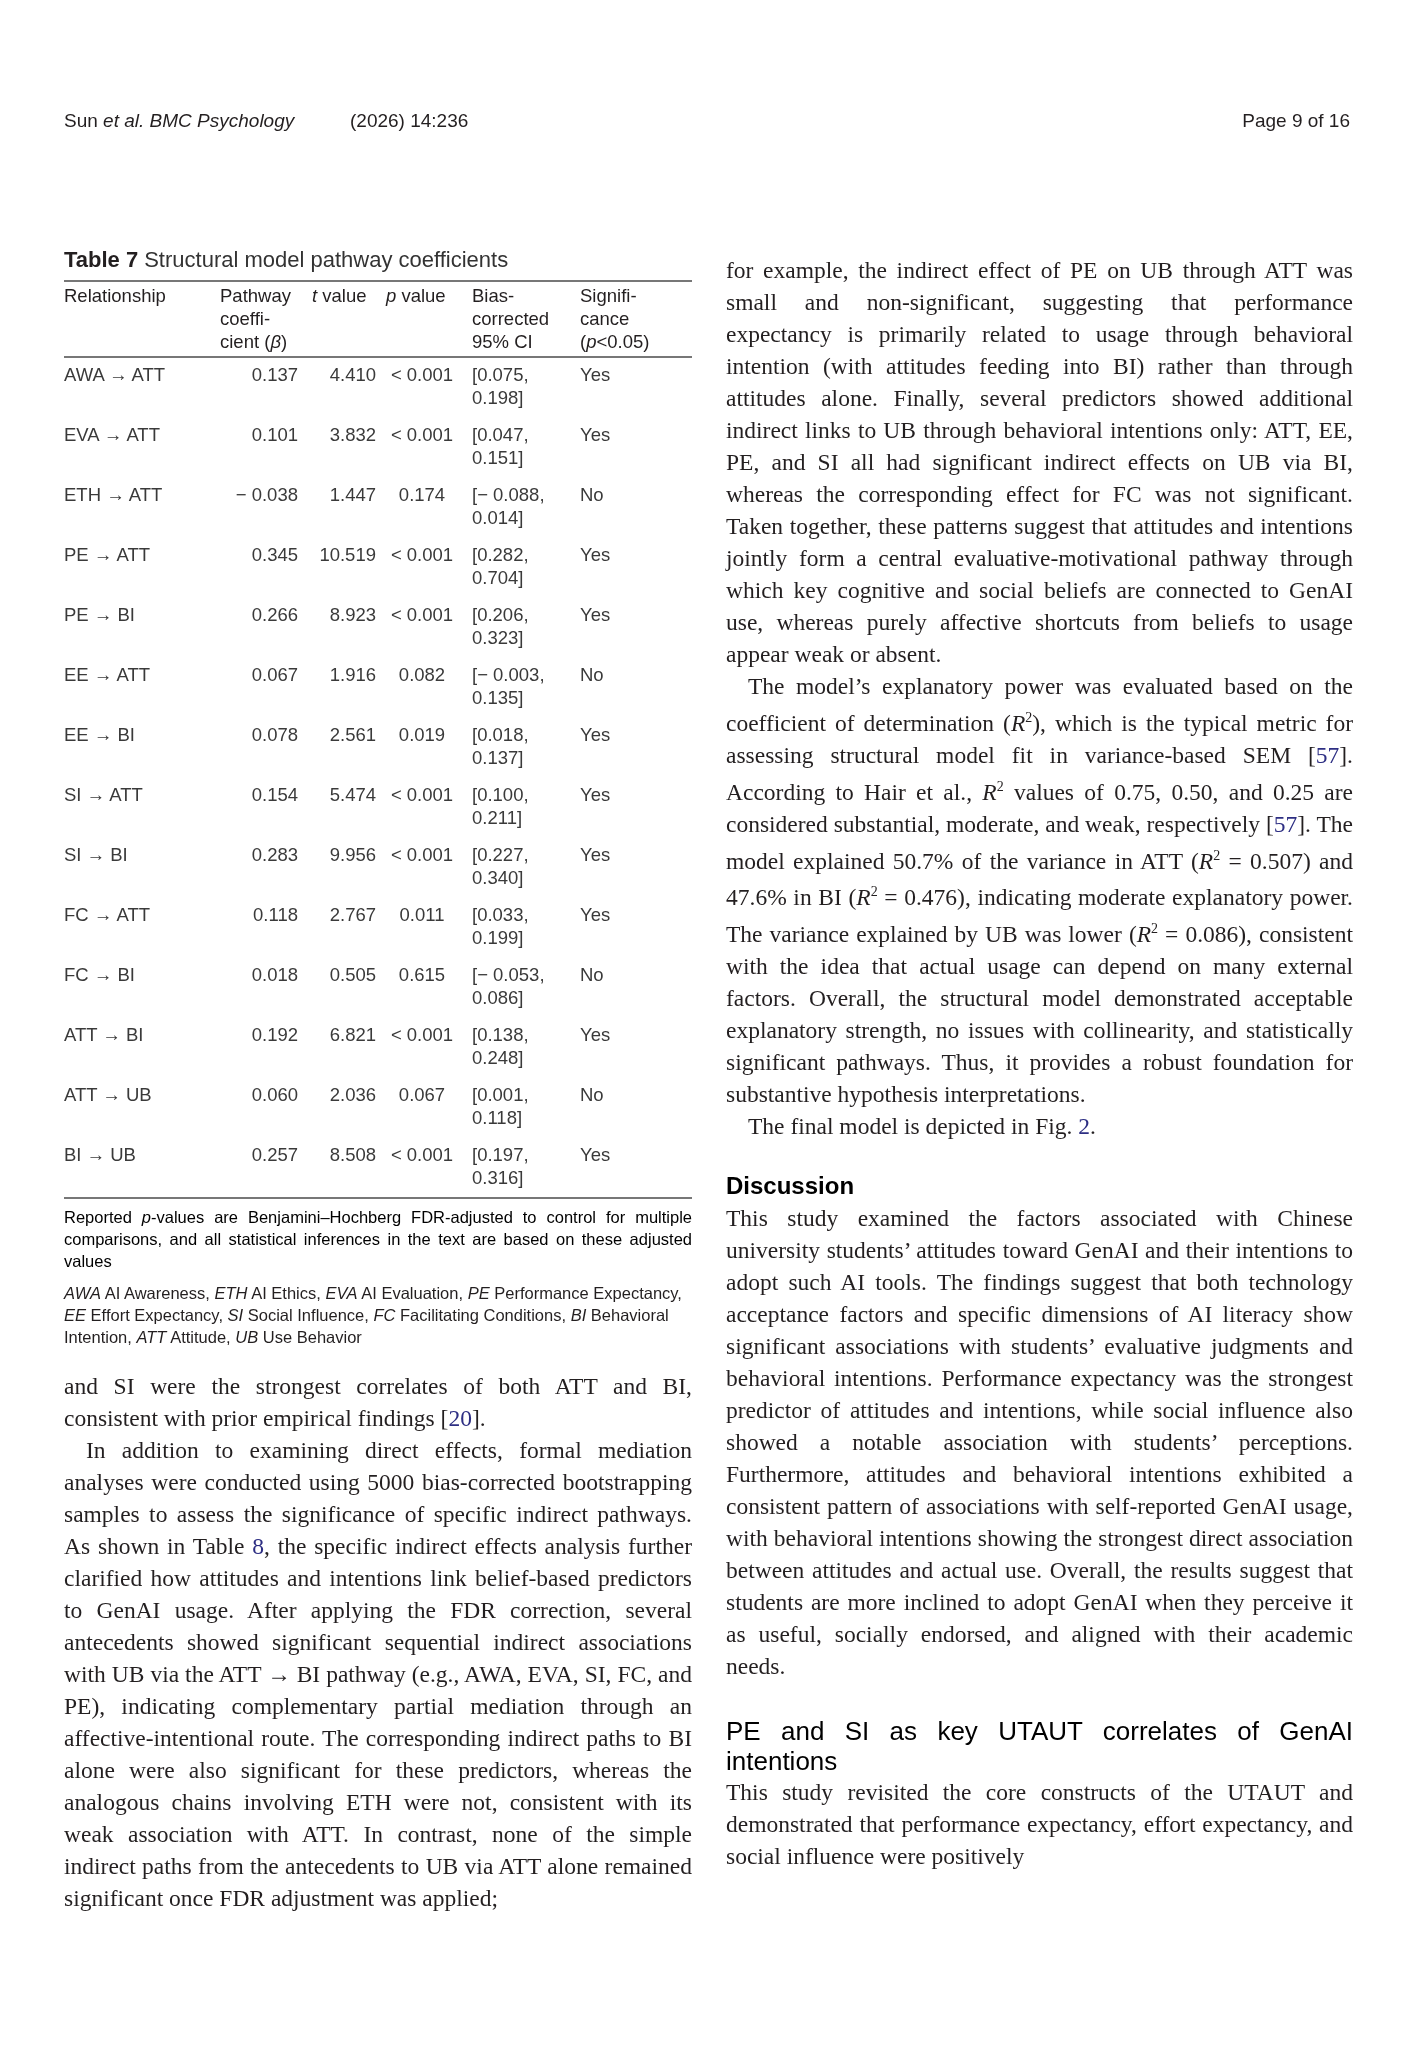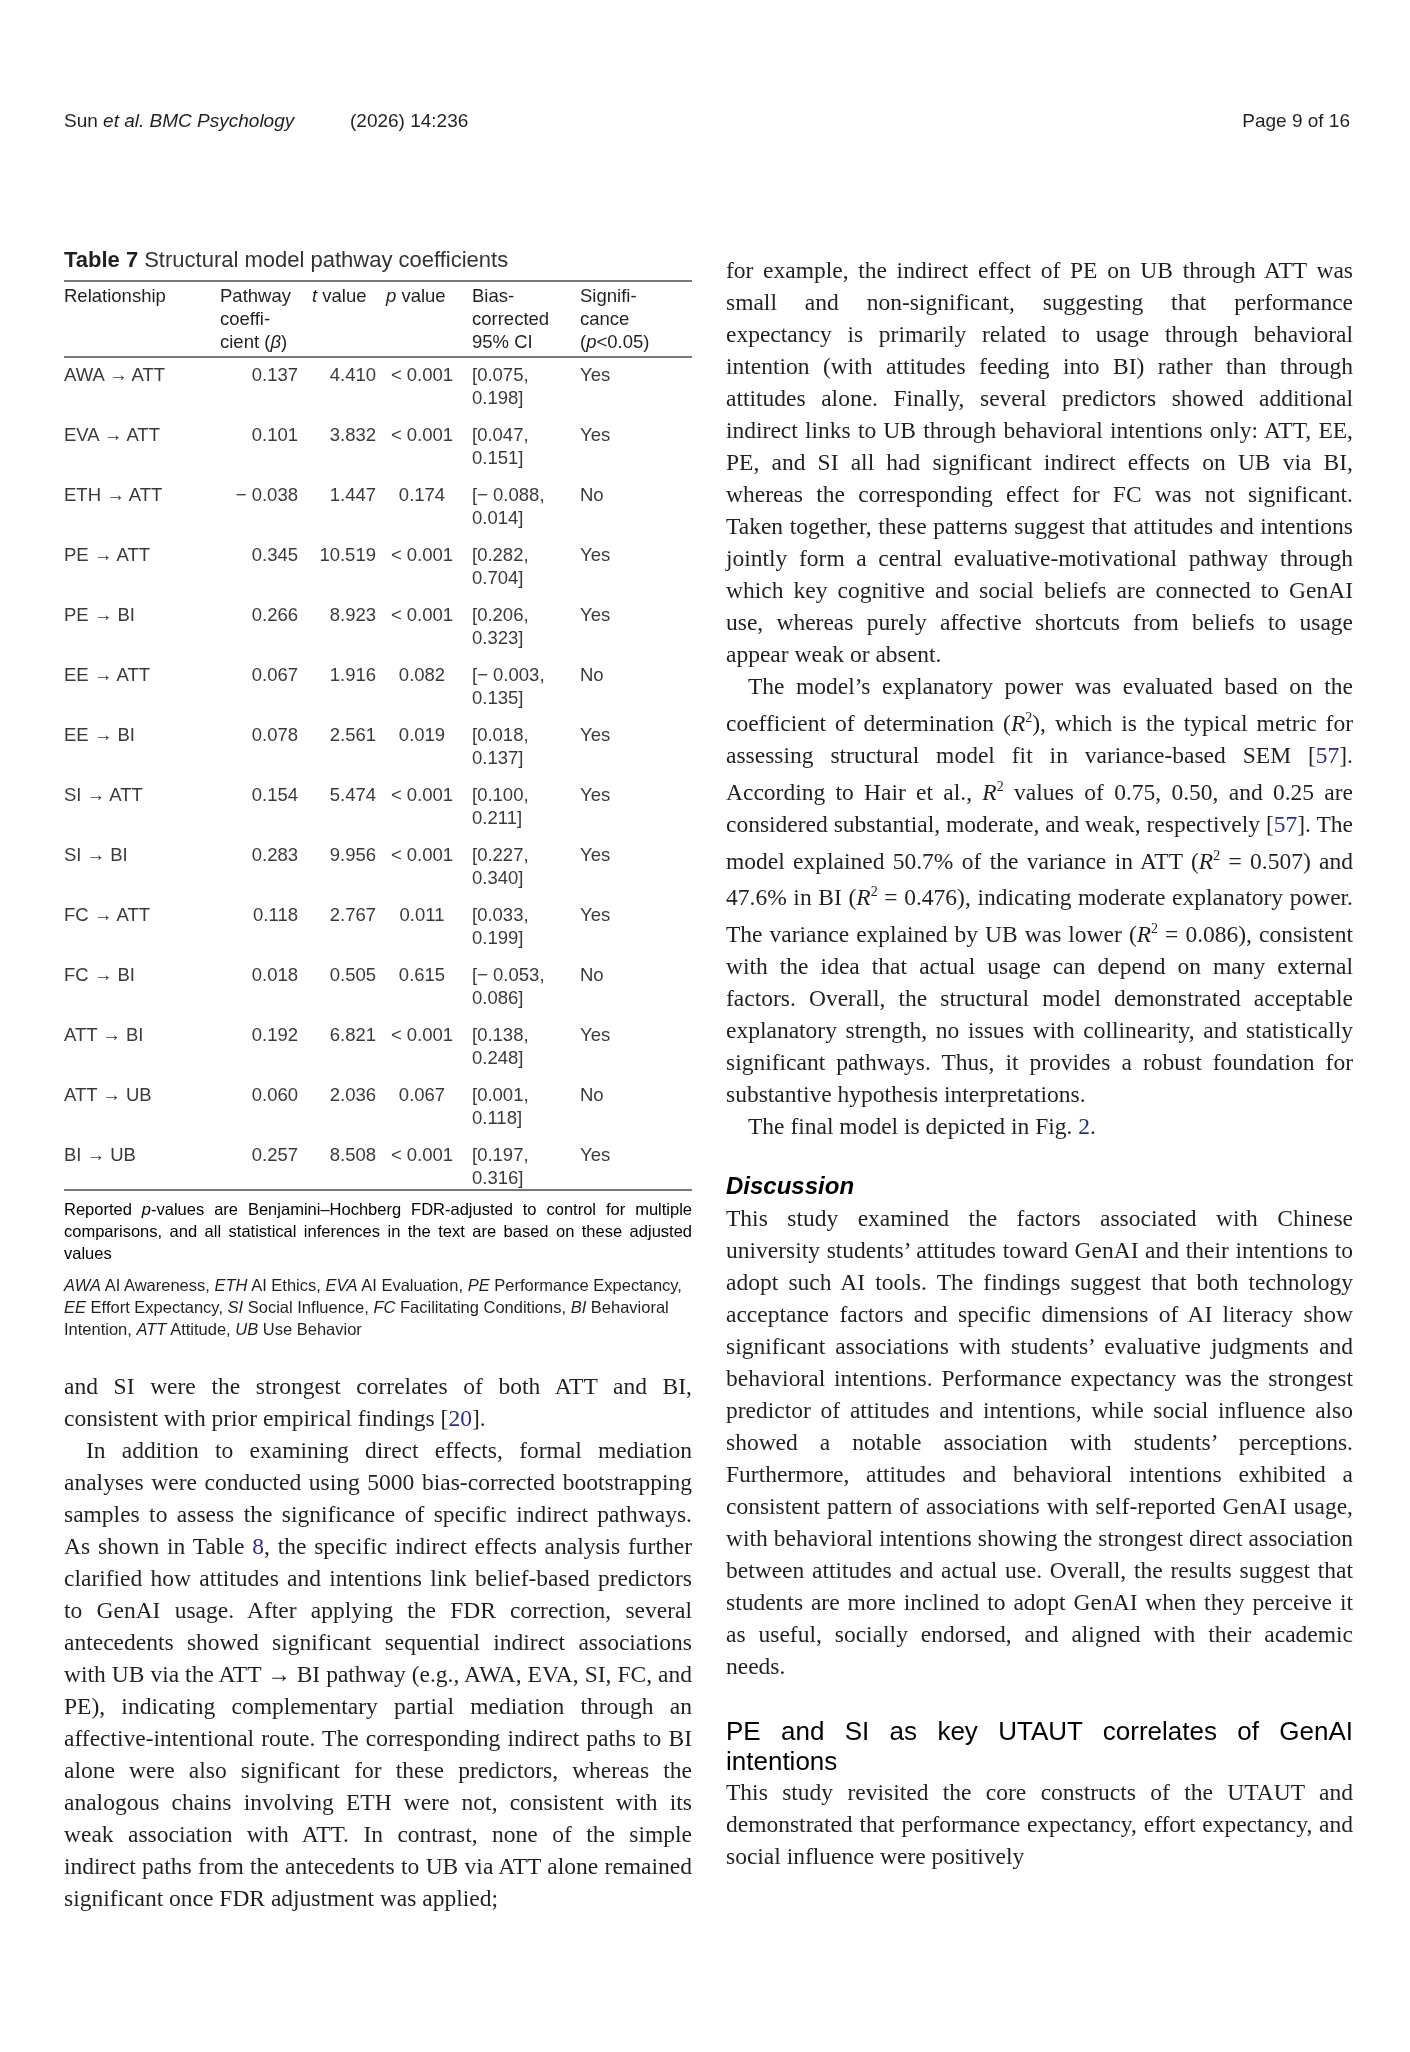--- a/index.html
+++ b/index.html
@@ -19,21 +19,21 @@
 
   .tbl-title { font-size: 22px; line-height: 28px; color: #231f20; padding-bottom: 6px;
     border-bottom: 2px solid #777; }
   .tbl-title b { font-weight: bold; }
   .tbl-title span.t { font-weight: normal; margin-left: 6px; color: #333; }
 
   table.t7 { width: 628px; border-collapse: collapse; font-size: 18.5px; color: #3a3a3a; }
   table.t7 th { font-weight: normal; text-align: left; vertical-align: top; line-height: 23px;
     padding: 2px 0 3px 0; color: #231f20; border-bottom: 2px solid #777; }
   table.t7 td { vertical-align: top; line-height: 23px; padding: 5px 0 9px 0; }
-  table.t7 tr:last-child td { border-bottom: 2px solid #777; padding-bottom: 0; }
+  table.t7 tr:last-child td { border-bottom: 2px solid #777; padding-bottom: 8px; }
   .c1 { width: 156px; }
   .c2 { width: 92px; }
   .c3 { width: 74px; }
   .c4 { width: 86px; }
   .c5 { width: 108px; }
   .c6 { width: 112px; }
   td.num { text-align: right; padding-right: 14px !important; }
   td.num3 { text-align: right; padding-right: 10px !important; }
   td.num4 { text-align: center; padding-right: 14px !important; }
   td.ci { padding-left: 0; }
@@ -200,18 +200,18 @@
 <div class="left-body body-text serif">
   <p><span>and SI were the strongest correlates of both ATT and BI, consistent with prior empirical findings [</span><a class="ref">20</a><span>].</span></p>
   <p class="indent"><span>In addition to examining direct effects, formal mediation analyses were conducted using 5000 bias-corrected bootstrapping samples to assess the significance of specific indirect pathways. As shown in Table </span><a class="ref">8</a><span>, the specific indirect effects analysis further clarified how attitudes and intentions link belief-based predictors to GenAI usage. After applying the FDR correction, several antecedents showed significant sequential indirect associations with UB via the ATT → BI pathway (e.g., AWA, EVA, SI, FC, and PE), indicating complementary partial mediation through an affective-intentional route. The corresponding indirect paths to BI alone were also significant for these predictors, whereas the analogous chains involving ETH were not, consistent with its weak association with ATT. In contrast, none of the simple indirect paths from the antecedents to UB via ATT alone remained significant once FDR adjustment was applied;</span></p>
 </div>
 
 <div class="col-right body-text serif">
   <p>for example, the indirect effect of PE on UB through ATT was small and non-significant, suggesting that performance expectancy is primarily related to usage through behavioral intention (with attitudes feeding into BI) rather than through attitudes alone. Finally, several predictors showed additional indirect links to UB through behavioral intentions only: ATT, EE, PE, and SI all had significant indirect effects on UB via BI, whereas the corresponding effect for FC was not significant. Taken together, these patterns suggest that attitudes and intentions jointly form a central evaluative-motivational pathway through which key cognitive and social beliefs are connected to GenAI use, whereas purely affective shortcuts from beliefs to usage appear weak or absent.</p>
   <p class="indent"><span>The model’s explanatory power was evaluated based on the coefficient of determination (</span><i>R</i><sup style="font-size:14px;">2</sup><span>), which is the typical metric for assessing structural model fit in variance-based SEM [</span><a class="ref">57</a><span>]. According to Hair et al., </span><i>R</i><sup style="font-size:14px;">2</sup><span> values of 0.75, 0.50, and 0.25 are considered substantial, moderate, and weak, respectively [</span><a class="ref">57</a><span>]. The model explained 50.7% of the variance in ATT (</span><i>R</i><sup style="font-size:14px;">2</sup><span> = 0.507) and 47.6% in BI (</span><i>R</i><sup style="font-size:14px;">2</sup><span> = 0.476), indicating moderate explanatory power. The variance explained by UB was lower (</span><i>R</i><sup style="font-size:14px;">2</sup><span> = 0.086), consistent with the idea that actual usage can depend on many external factors. Overall, the structural model demonstrated acceptable explanatory strength, no issues with collinearity, and statistically significant pathways. Thus, it provides a robust foundation for substantive hypothesis interpretations.</span></p>
   <p class="indent"><span>The final model is depicted in Fig. </span><a class="ref">2</a><span>.</span></p>
 
-  <h2 class="sec sans" style="margin-top:28px;font-style:italic;">Discussion</h2>
+  <h2 class="sec sans" style="margin-top:28px;">Discussion</h2>
   <p>This study examined the factors associated with Chinese university students’ attitudes toward GenAI and their intentions to adopt such AI tools. The findings suggest that both technology acceptance factors and specific dimensions of AI literacy show significant associations with students’ evaluative judgments and behavioral intentions. Performance expectancy was the strongest predictor of attitudes and intentions, while social influence also showed a notable association with students’ perceptions. Furthermore, attitudes and behavioral intentions exhibited a consistent pattern of associations with self-reported GenAI usage, with behavioral intentions showing the strongest direct association between attitudes and actual use. Overall, the results suggest that students are more inclined to adopt GenAI when they perceive it as useful, socially endorsed, and aligned with their academic needs.</p>
 
   <h3 class="sub sans" style="margin-top:34px;">PE and SI as key UTAUT correlates of GenAI intentions</h3>
   <p>This study revisited the core constructs of the UTAUT and demonstrated that performance expectancy, effort expectancy, and social influence were positively</p>
 </div>
 
 </body></html>

